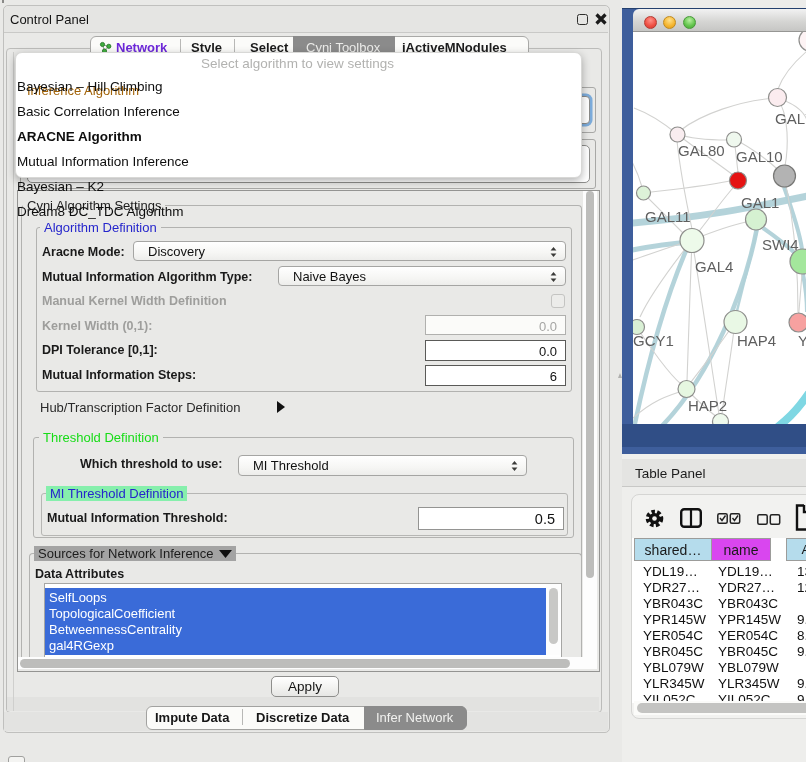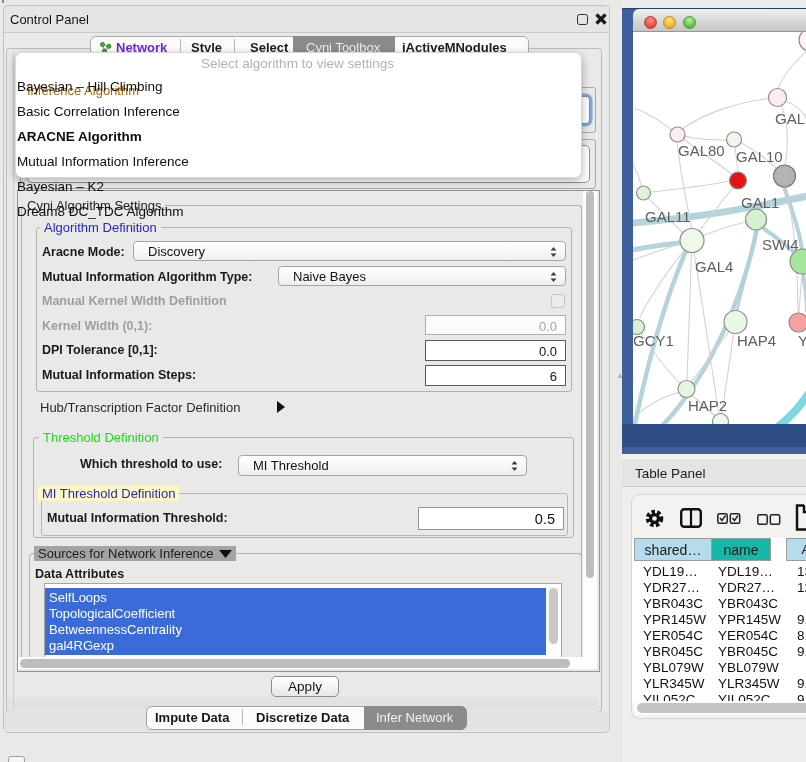--- a/index.html
+++ b/index.html
@@ -113,21 +113,21 @@
 <div class="lbl" style="left:80px;top:457px;">Which threshold to use:</div>
 <div class="combo" style="left:238px;top:455px;width:287px;height:19px;text-align:center;">
     <span class="tx">MI Threshold</span>
 <svg style="position:absolute;right:8px;top:4.5px;" width="7" height="10" viewBox="0 0 7 10">
       <path d="M3.5 0 L6.4 3.6 L0.6 3.6 Z" fill="#3a3a38"></path>
       <path d="M3.5 10 L6.4 6.4 L0.6 6.4 Z" fill="#3a3a38"></path>
     </svg>
   </div>
 
 <div class="fs" style="left:41px;top:493px;width:525px;height:41px;border-radius:3px;border-color:#b6b6b4;"></div>
-<div class="abs" style="left:38px;top:486px;background:#fef9c3;padding:0 4px;font-size:13px;color:#2525cc;white-space:nowrap;">MI Threshold Definition</div>
+<div class="abs" style="left:46px;top:486px;background:#86efac;padding:0 4px;font-size:13px;color:#2525cc;white-space:nowrap;">MI Threshold Definition</div>
 
 <div class="lbl" style="left:47px;top:511px;">Mutual Information Threshold:</div>
 <div class="field" style="left:418px;top:507px;width:144px;height:21px;border-color:#949492;font-size:14.5px;">
     <span class="tx" style="top:3px;">0.5</span>
   </div>
 
 <div class="abs" style="left:29px;top:553px;width:551px;height:104px;border:1px solid #b2b2b0;border-bottom:none;border-radius:4px 4px 0 0;"></div>
 <div class="abs" style="left:34px;top:546px;background:#a3a3a3;padding:0 4px;font-size:13px;color:#1c1c1c;white-space:nowrap;">Sources for Network Inference <svg width="13" height="9" viewBox="0 0 13 9" style="margin-left:2px;">
       <path d="M0 1 L13 1 L6.5 9 Z" fill="#111"></path>
     </svg></div>
@@ -269,21 +269,21 @@
 <svg class="abs" style="left:757px;top:513.5px;z-index:5;" width="25" height="11" viewBox="0 0 25 11">
 <rect x="0.8" y="0.8" width="9.4" height="9.4" rx="1.5" fill="none" stroke="#222" stroke-width="1.5"></rect>
 <rect x="13.3" y="0.8" width="9.4" height="9.4" rx="1.5" fill="none" stroke="#222" stroke-width="1.5"></rect>
 </svg>
 <svg class="abs" style="left:795px;top:504px;z-index:5;" width="11" height="27" viewBox="0 0 11 27">
 <path d="M9 1.5 H2 V25.5 H12 M9 1 V8 H14" fill="none" stroke="#111" stroke-width="2.4"></path>
 </svg>
 
 <div class="abs" style="left:632px;top:538px;width:174px;height:165px;background:#fff;overflow:hidden;">
   <div style="position:absolute;left:2px;top:0;width:78px;height:23px;background:#b5dcec;border:1px solid #9c9c9a;box-sizing:border-box;text-align:center;font-size:14px;color:#1a1a1a;line-height:22px;">shared…</div>
-  <div style="position:absolute;left:79px;top:0;width:60px;height:23px;background:#14b8a6;border:1px solid #9c9c9a;box-sizing:border-box;text-align:center;font-size:14px;color:#1a1a1a;line-height:22px;">name</div>
+  <div style="position:absolute;left:79px;top:0;width:60px;height:23px;background:#d946ef;border:1px solid #9c9c9a;box-sizing:border-box;text-align:center;font-size:14px;color:#1a1a1a;line-height:22px;">name</div>
   <div style="position:absolute;left:154px;top:0;width:40px;height:23px;background:#b5dcec;border:1px solid #9c9c9a;box-sizing:border-box;text-align:center;font-size:13.5px;color:#1a1a1a;line-height:22px;">A</div>
   <div style="position:absolute;left:11px;top:26px;font-size:13.5px;color:#111;line-height:16px;white-space:pre;">YDL19…
 YDR27…
 YBR043C
 YPR145W
 YER054C
 YBR045C
 YBL079W
 YLR345W
 YIL052C</div>

